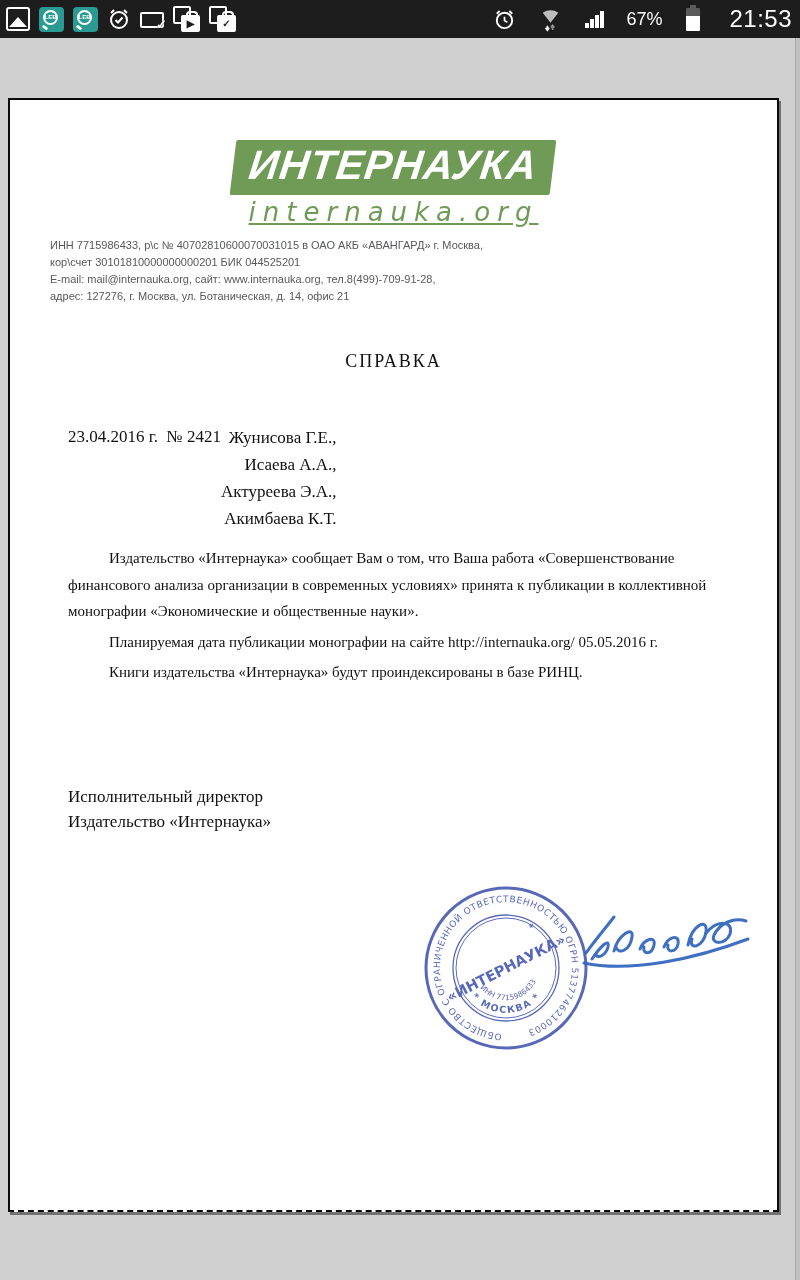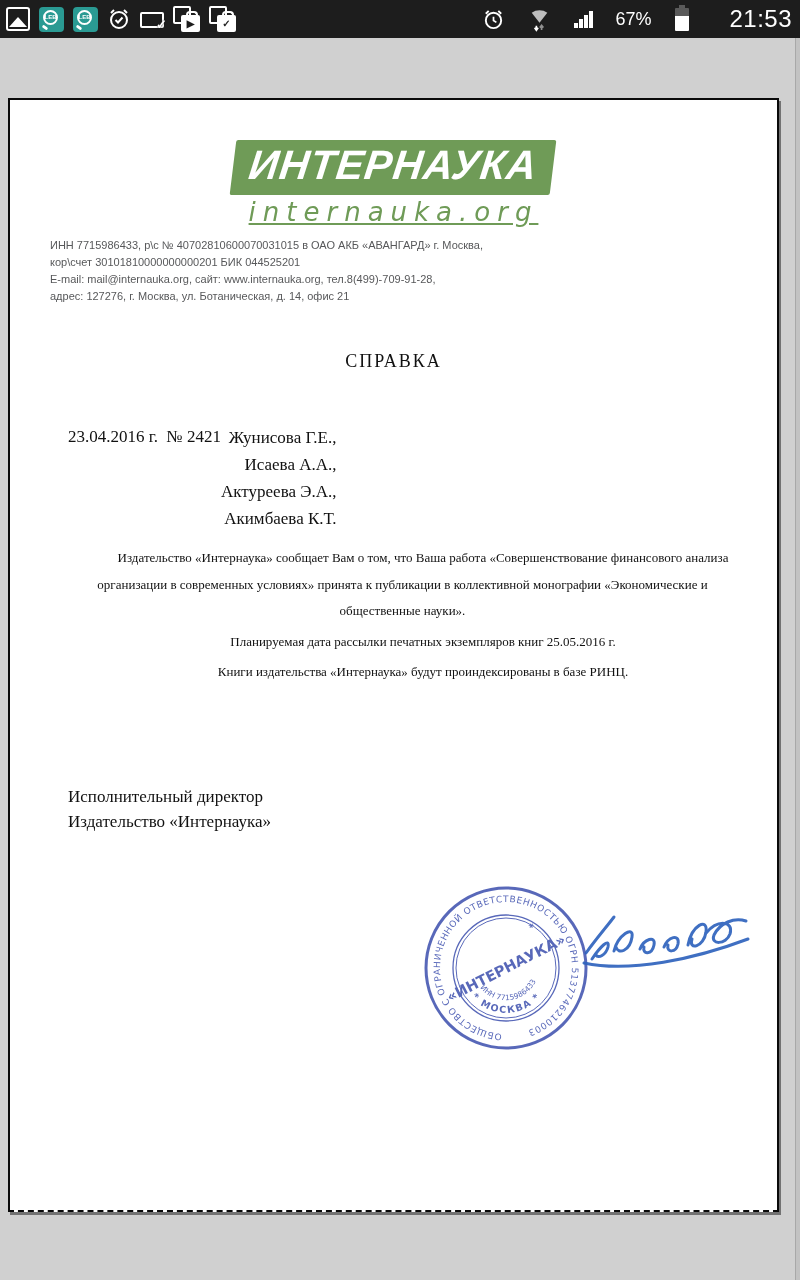--- a/index.html
+++ b/index.html
@@ -50,21 +50,21 @@
   .signal{ display:flex; align-items:flex-end; gap:1px; height:18px; }
   .signal i{ display:block; width:4px; background:#fff; }
   .signal i:nth-child(1){ height:5px; } .signal i:nth-child(2){ height:9px; }
   .signal i:nth-child(3){ height:13px; } .signal i:nth-child(4){ height:17px; }
 
   .pct{ font-size:18px; color:#fff; }
   
   .battery{ width:14px; height:23px; border-radius:1px; position:relative; margin-left:2px;
     background:linear-gradient(to top, #fff 67%, #5a5a5a 67%); }
   .battery::before{ content:""; position:absolute; top:-3px; left:4px; width:6px; height:3px; background:#5a5a5a; }
-  .time{ font-size:24px; color:#fff; letter-spacing:0.5px; margin-left:18px; }
+  .time{ font-size:24px; color:#fff; letter-spacing:0.5px; margin-left:7px; }
 
   
   .viewer{ position:absolute; top:38px; left:0; right:0; bottom:0; background:#d0d0d0; }
   .scroll-strip{ position:absolute; top:0; right:0; width:5px; height:100%; background:#c2c2c2; border-left:1px solid #a8a8a8; }
 
   .page{
     position:absolute; left:8px; top:60px; width:771px; height:1114px;
     background:#fff; border:2px solid #0a0a0a; border-bottom:2px dashed #0a0a0a;
     box-shadow:2px 3px 0 rgba(90,90,90,0.8);
     padding:40px 40px 0 58px;
@@ -86,21 +86,21 @@
 
   
   .doc-title{ text-align:center; margin:46px 0 14px -18px; font-size:18px; letter-spacing:2px; }
 
   
   .meta-row{ display:flex; justify-content:flex-start; margin-top:52px; }
   .date-num{ font-size:17px; white-space:pre; padding-top:3px; }
   .recipients{ text-align:right; font-size:17px; line-height:27px; }
 
   
-  .body-text{ margin-top:13px; font-size:13px; line-height:26.6px;text-align:center; }
+  .body-text{ margin-top:13px; font-size:15px; line-height:26.6px; }
   .body-text p{ text-indent:41px; margin-bottom:4px; }
 
   
   .sig-row{ display:flex; justify-content:space-between; margin-top:98px; font-size:17px; line-height:25px; }
   .sig-right{ text-align:right; }
 
   
   .stamp{ position:absolute; left:411px; top:783px; width:170px; height:170px; opacity:0.88; }
   .handsig{ position:absolute; left:570px; top:795px; width:175px; height:80px; }
 </style>
@@ -190,21 +190,21 @@
       <div class="recipients">
         <div>Жунисова Г.Е.,</div>
         <div>Исаева А.А.,</div>
         <div>Актуреева Э.А.,</div>
         <div>Акимбаева К.Т.</div>
       </div>
     </div>
 
     <div class="body-text">
       <p>Издательство «Интернаука» сообщает Вам о том, что Ваша работа «Совершенствование финансового анализа организации в современных условиях» принята к публикации в коллективной монографии «Экономические и общественные науки».</p>
-      <p>Планируемая дата рассылки печатных экземпляров книг 25.05.2016 г.</p>
+      <p>Планируемая дата публикации монографии на сайте http://internauka.org/ 05.05.2016 г.</p>
       <p>Книги издательства «Интернаука» будут проиндексированы в базе РИНЦ.</p>
     </div>
 
     <div class="sig-row">
       <div>
         <div>Исполнительный директор</div>
         <div>Издательство «Интернаука»</div>
       </div>
     </div>
 

